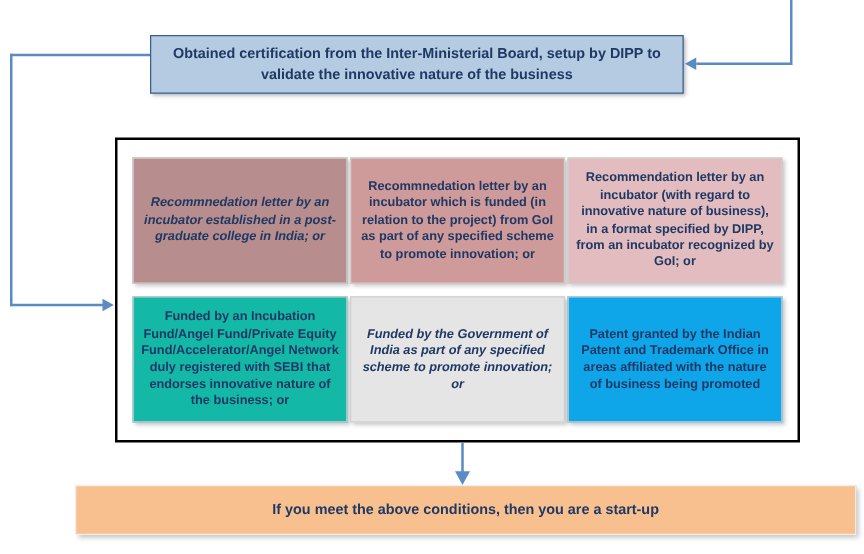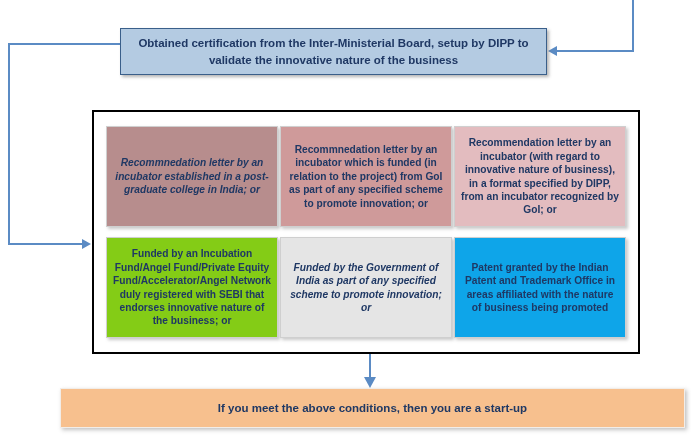--- a/index.html
+++ b/index.html
@@ -105,21 +105,21 @@
   .cond-box .txt {
     color: #1f3864;
     font-size: 10.2px;
     font-weight: bold;
     line-height: 1.32;
     text-align: center;
   }
   .c-mauve      { background: #b78d8d; font-style: italic; }
   .c-pink       { background: #cf9a9a; }
   .c-lightpink  { background: #e3bcbf; }
-  .c-palest     { background: #84cc16; }
+  .c-palest     { background: #14b8a6; }
   .c-rosy       { background: #e5e5e5; font-style: italic; }
   .c-dusty      { background: #0ea5e9; }
 
   
   #result-bar {
     position: absolute;
     left: 60px;
     top: 388px;
     width: 625px;
     height: 40px;

